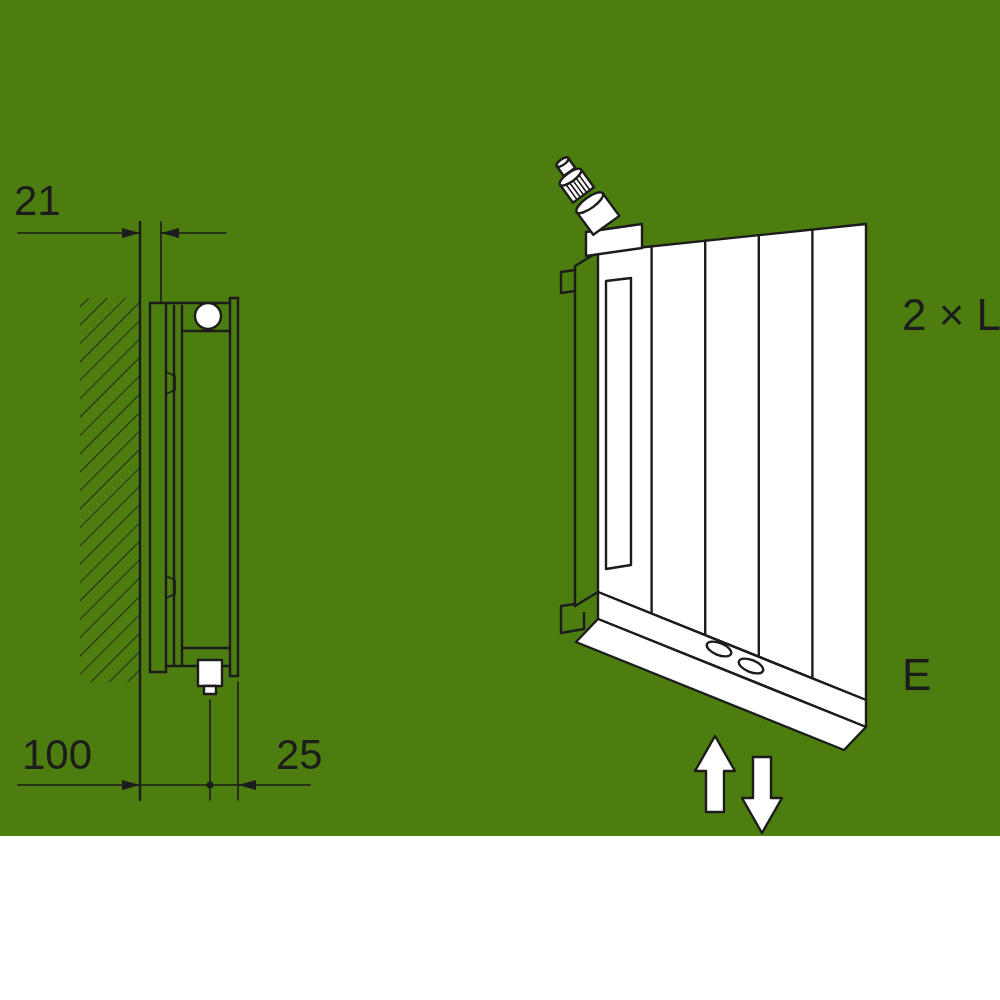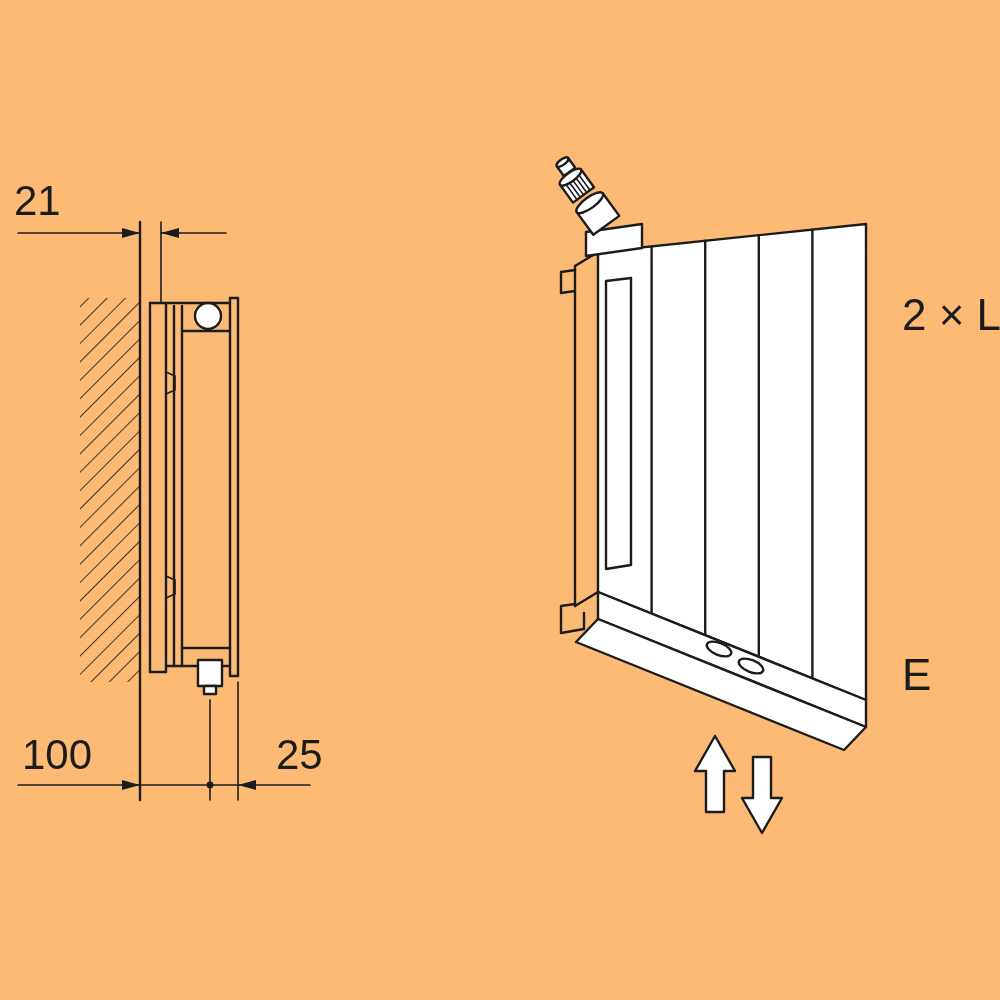--- a/index.html
+++ b/index.html
@@ -1,20 +1,20 @@
 <!DOCTYPE html>
 <html><head>
 <meta charset="utf-8">
 <style>
   html, body { margin: 0; padding: 0; background: #ffffff; }
   .canvas {
     position: relative;
     width: 1000px;
-    height: 1000px;
-    background: #fdba74;
+    height: 836px;
+    background: #4d7c0f;
     font-family: "Liberation Sans", sans-serif;
   }
   svg { display: block; }
   .stroke      { fill: none; stroke: #1c1c1c; stroke-width: 2.4; stroke-linecap: round; stroke-linejoin: round; }
   .stroke-thin { fill: none; stroke: #1c1c1c; stroke-width: 1.6; stroke-linecap: round; }
   .fill-white  { fill: #ffffff; stroke: #1c1c1c; stroke-width: 2.4; stroke-linejoin: round; }
   .fill-dark   { fill: #1c1c1c; stroke: none; }
   .dim-text    { font-family: "Liberation Sans", sans-serif; font-size: 42px; fill: #1c1c1c; }
   .label-text  { font-family: "Liberation Sans", sans-serif; font-size: 44px; fill: #1c1c1c; }
 </style>

